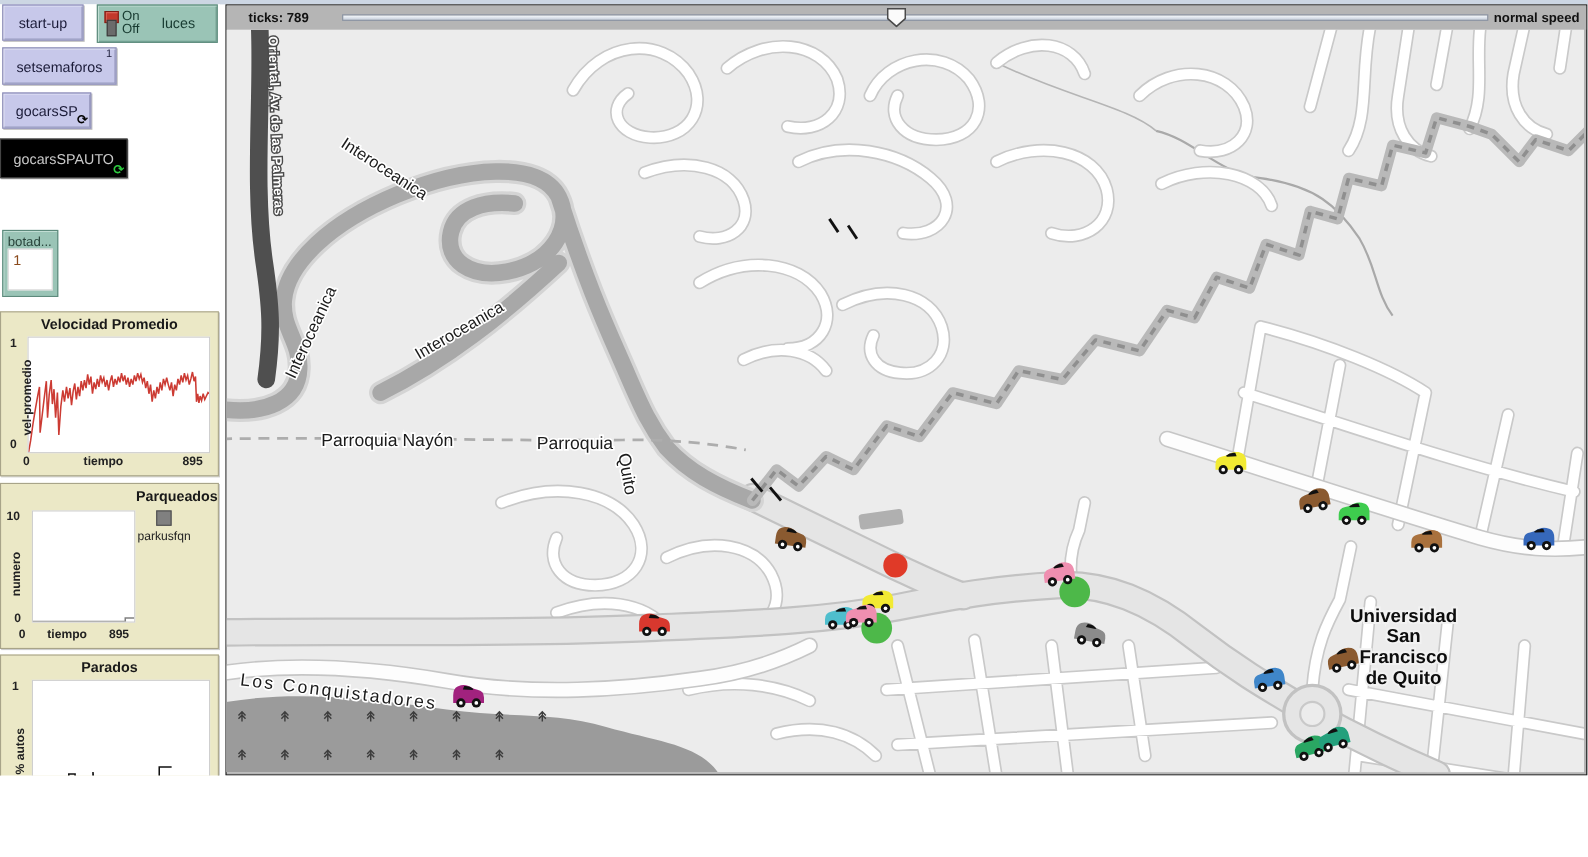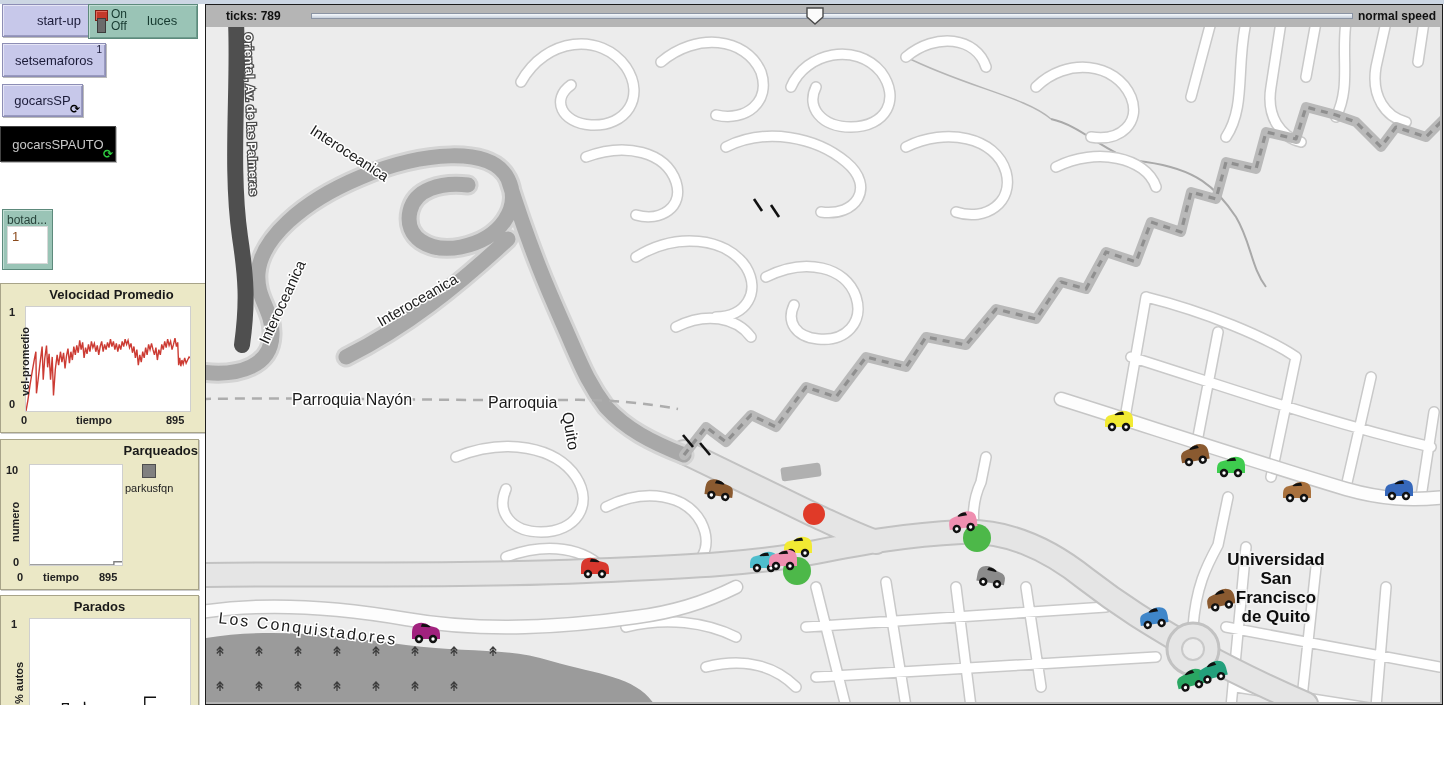--- a/index.html
+++ b/index.html
@@ -53,21 +53,21 @@
   .rw2{fill:none;stroke:#fdfdfd;stroke-width:12;stroke-linecap:round;stroke-linejoin:round;}
 </style>
 </head>
 <body>
 
 <div id="app">
   <div id="topstrip"></div>
 
   <div id="panel">
 
-    <div class="nl-btn" style="left:2px;top:0;width:72px;height:31px;padding-left:20px;">
+    <div class="nl-btn" style="left:2px;top:0;width:72px;height:31px;">
       <span>start-up</span>
     </div>
 
     <div class="nl-switch" style="left:88px;top:0;width:108px;height:33px;">
       <span class="sw-knob"></span>
       <span class="sw-base"></span>
       <span class="sw-on">On</span>
       <span class="sw-off">Off</span>
       <span class="sw-name">luces</span>
     </div>
@@ -85,21 +85,21 @@
     <div class="nl-btn dark" style="left:0;top:122px;width:114px;height:34px;">
       <span>gocarsSPAUTO</span>
       <span class="forever" style="color:#2ecc40;">⟳</span>
     </div>
 
     <div class="nl-input" style="left:2px;top:205px;width:49px;height:59px;">
       <span class="lbl">botad...</span>
       <div class="field">1</div>
     </div>
 
-    <div class="nl-plot" style="left:0;top:279px;width:197px;height:148px;padding-left:24px;">
+    <div class="nl-plot" style="left:0;top:279px;width:197px;height:148px;">
       <div class="plot-title">Velocidad Promedio</div>
       <div class="plot-area" style="left:24px;top:22px;width:164px;height:104px;">
         <svg id="chart0" viewBox="0 0 100 100" preserveAspectRatio="none">
             <polyline points="0.00,100.00 1.12,90.00 2.46,75.00 3.80,62.00 5.14,50.00 6.03,43.00 6.37,83.00 7.37,70.00 8.49,55.00 9.83,38.00 10.50,70.00 11.40,50.00 12.51,37.00 13.18,58.00 14.08,45.00 14.97,70.00 15.98,48.00 16.76,85.00 17.88,60.00 18.99,46.00 19.89,56.00 21.01,43.00 21.90,53.00 22.91,44.00 23.80,59.00 24.69,47.00 25.59,40.00 26.48,54.00 27.37,43.00 28.27,51.00 29.16,38.00 30.06,46.00 30.95,37.00 31.84,44.00 32.74,32.00 33.63,41.00 34.53,34.00 35.42,49.00 36.31,39.00 37.21,45.00 38.10,36.00 38.99,43.00 39.89,33.00 40.78,39.00 41.68,35.00 42.57,43.00 43.46,37.00 44.36,46.00 45.25,38.00 46.15,33.00 47.04,43.00 47.93,36.00 48.83,41.00 49.72,34.00 50.61,39.00 51.51,31.00 52.40,38.00 53.30,33.00 54.19,41.00 55.08,35.00 55.98,43.00 56.87,36.00 57.77,41.00 58.66,33.00 59.55,38.00 60.45,31.00 61.34,36.00 62.23,32.00 63.13,39.00 64.02,35.00 64.92,44.00 65.81,38.00 66.70,49.00 67.60,41.00 68.49,56.00 69.39,46.00 70.28,53.00 71.17,43.00 72.07,49.00 72.96,39.00 73.85,46.00 74.75,36.00 75.64,41.00 76.54,35.00 77.43,41.00 78.32,46.00 79.22,39.00 80.11,51.00 81.01,41.00 81.90,46.00 82.79,36.00 83.69,41.00 84.58,33.00 85.47,39.00 86.37,31.00 87.26,37.00 88.16,33.00 89.05,41.00 89.94,36.00 90.84,30.00 91.73,38.00 92.51,34.00 93.07,56.00 93.74,49.00 94.41,57.00 95.08,51.00 95.87,55.00 96.76,49.00 97.65,54.00 98.55,51.00 99.44,48.00 100.00,49.00" fill="none" stroke="#cc3b33" stroke-width="1.4" vector-effect="non-scaling-stroke"></polyline>
           </svg>
       </div>
       <div class="ytick" style="left:8px;top:22px;">1</div>
       <div class="ytick" style="left:8px;top:114px;">0</div>
       <div class="axis-label ylab" style="left:18px;top:112px;">vel-promedio</div>
       <div class="xtick" style="left:20px;top:130px;">0</div>

